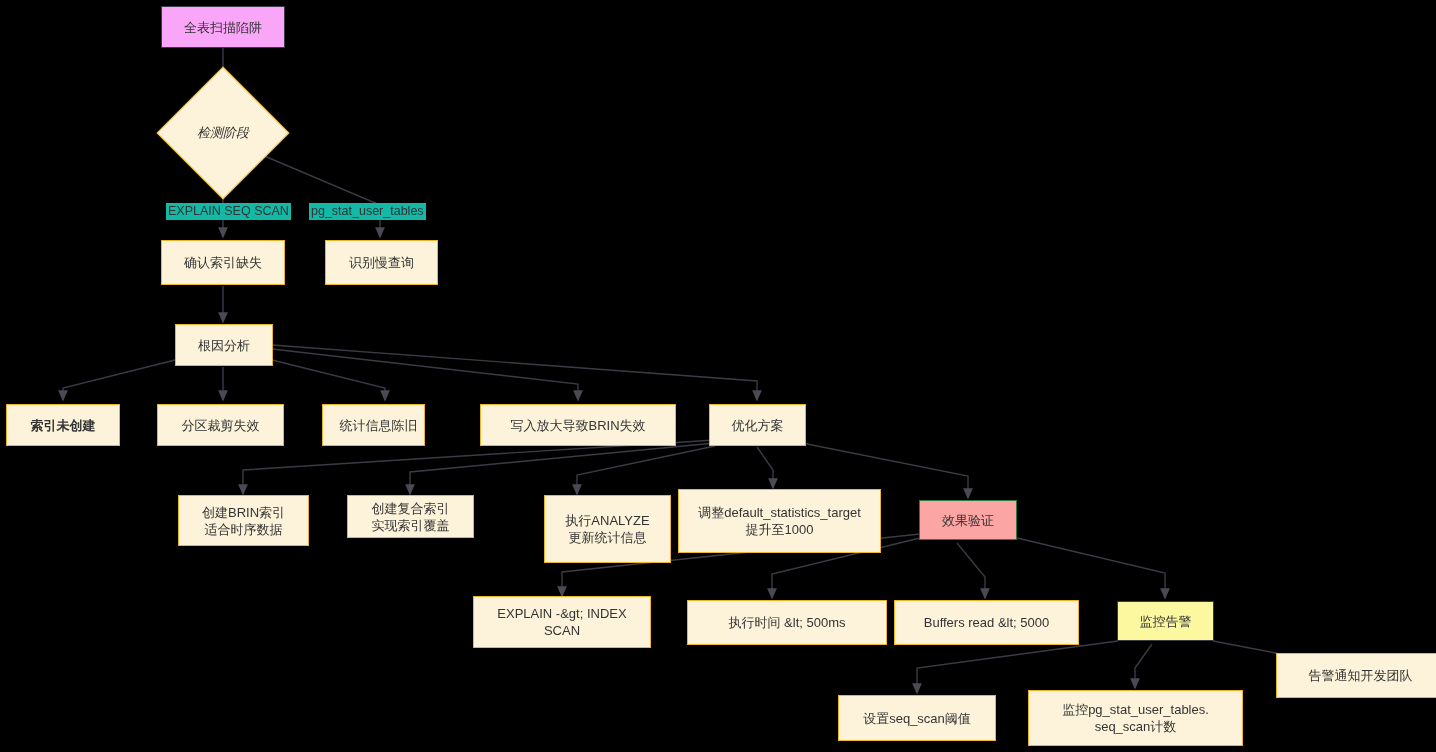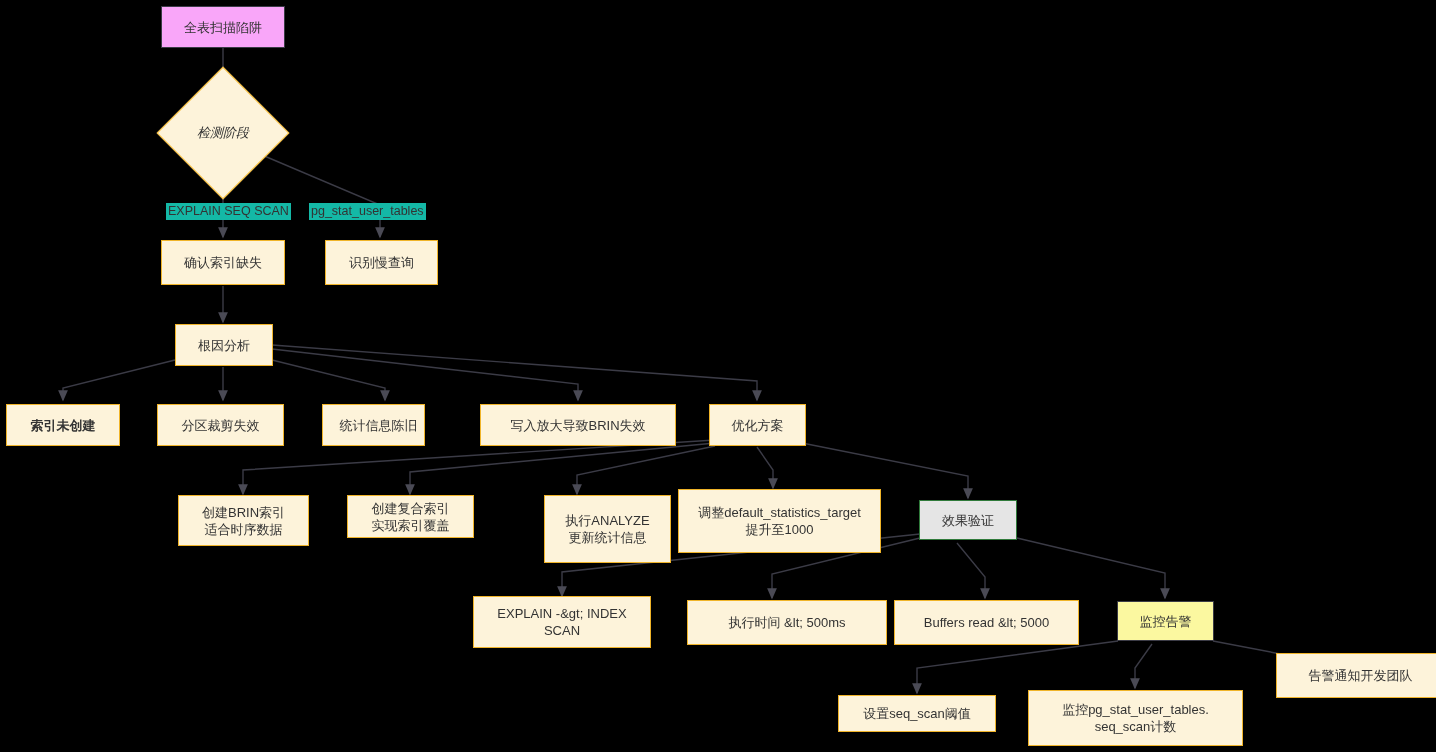--- a/index.html
+++ b/index.html
@@ -17,21 +17,21 @@
     font-size:13px;
     line-height:17px;
     color:#333333;
     background:#fff5d7;
     border:1.4px solid #f3b63e;
     white-space:pre-line;
     padding:2px 6px;
   }
   .node.proc{background:#fdf3da;border-color:#f0b429;}
   .node.start{background:#f9a6f9;border-color:#3b3b46;border-width:1.6px;color:#333;}
-  .node.success{background:#e5e5e5;border-color:#2f7a3a;border-width:1.6px;}
+  .node.success{background:#fca5a5;border-color:#2f7a3a;border-width:1.6px;}
   .node.warn{background:#fbf8a0;border-color:#3b3b46;border-width:1.6px;}
 
   .diamond{
     position:absolute;
     display:flex;align-items:center;justify-content:center;
     color:#333;font-size:13px;font-style:italic;
   }
   .diamond .dshape{
     position:absolute;left:0;top:0;width:100%;height:100%;
     background:#fdf3da;border:1.6px solid #f0b429;
@@ -171,21 +171,21 @@
   </div>
 
   <div class="node proc" style="left:894px;top:600px;width:185px;height:45px;">
     <span>Buffers read &amp;lt; 5000</span>
   </div>
 
   <div class="node warn" style="left:1117px;top:601px;width:97px;height:40px;">
     <span>监控告警</span>
   </div>
 
-  <div class="node proc" style="left:838px;top:695px;width:158px;height:37px;">
+  <div class="node proc" style="left:838px;top:695px;width:158px;height:46px;">
     <span>设置seq_scan阈值</span>
   </div>
 
   <div class="node proc" style="left:1028px;top:690px;width:215px;height:56px;">
     <span>监控pg_stat_user_tables.
 seq_scan计数</span>
   </div>
 
   <div class="node proc" style="left:1276px;top:653px;width:169px;height:45px;">
     <span>告警通知开发团队</span>

